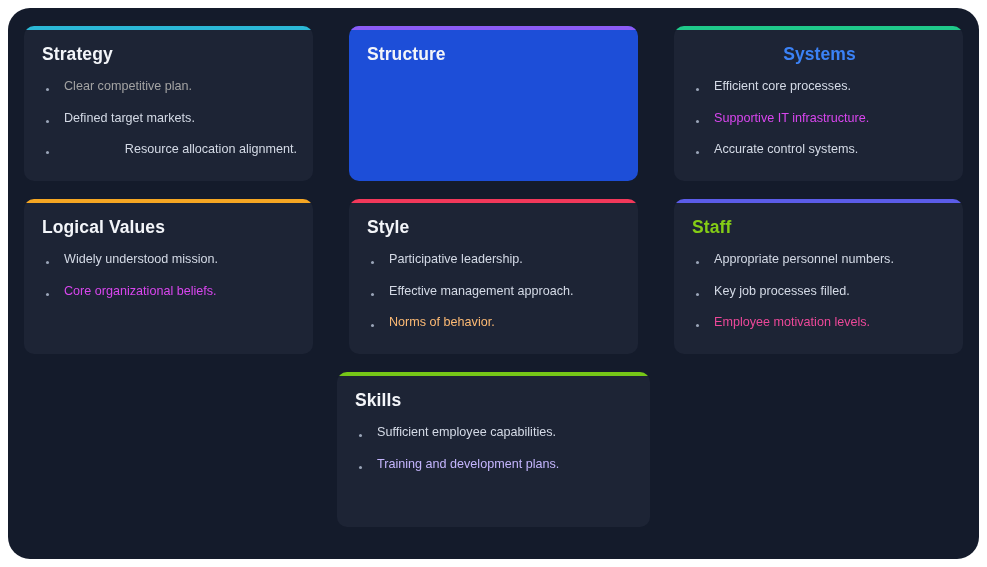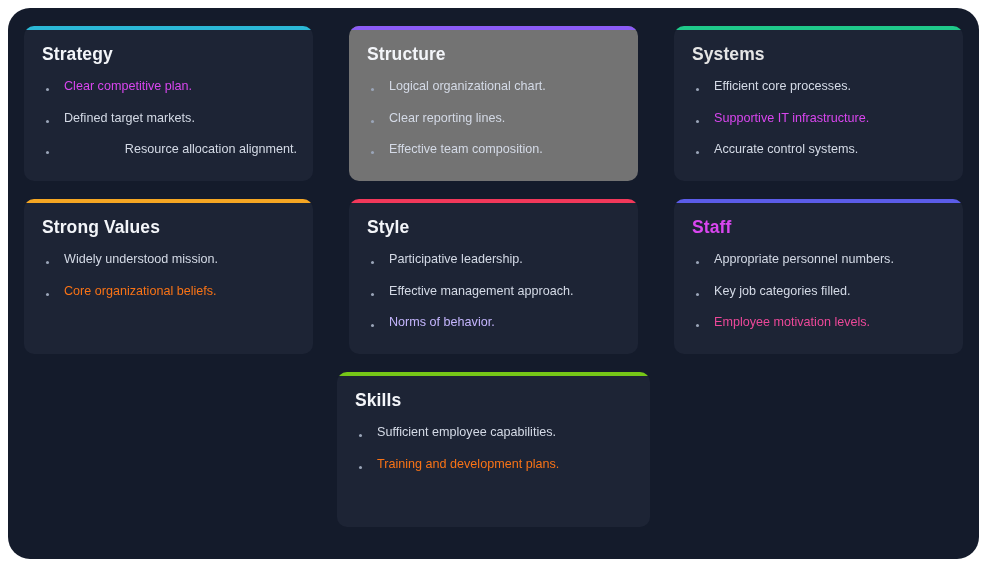--- a/index.html
+++ b/index.html
@@ -108,138 +108,124 @@
 </head>
 <body style="background: rgb(255, 255, 255);">
 
 <div class="framework-canvas" style="background: rgb(20, 27, 43);">
 
   <div class="grid">
 
     <div class="card" style="--accent: #2bb8d6; background: rgb(29, 36, 53);">
       <h2 class="card-title" style="color: rgb(243, 245, 249);">Strategy</h2>
       <ul class="card-list">
+        <li class="card-list-item" style="color: #a3a3a3;">
+          <span class="bullet-dot" style="background: rgb(154, 165, 184);"></span>
+          <span>Clear competitive plan.</span>
+        </li>
+        <li class="card-list-item" style="color: rgb(212, 218, 230);">
+          <span class="bullet-dot" style="background: rgb(154, 165, 184);"></span>
+          <span>Defined target markets.</span>
+        </li>
+        <li class="card-list-item" style="color: rgb(212, 218, 230); text-align: right;">
+          <span class="bullet-dot" style="background: rgb(154, 165, 184);"></span>
+          <span>Resource allocation alignment.</span>
+        </li>
+      </ul>
+    </div>
+
+    <div class="card" style="--accent: #8b5cf6; background: #1d4ed8;">
+      <h2 class="card-title" style="color: rgb(243, 245, 249);">Structure</h2>
+    </div>
+
+    <div class="card" style="--accent: #1fc98a; background: rgb(29, 36, 53);">
+      <h2 class="card-title" style="color: #3b82f6; text-align: center;">Systems</h2>
+      <ul class="card-list">
+        <li class="card-list-item" style="color: rgb(212, 218, 230);">
+          <span class="bullet-dot" style="background: rgb(154, 165, 184);"></span>
+          <span>Efficient core processes.</span>
+        </li>
         <li class="card-list-item" style="color: #d946ef;">
           <span class="bullet-dot" style="background: rgb(154, 165, 184);"></span>
-          <span>Clear competitive plan.</span>
-        </li>
-        <li class="card-list-item" style="color: rgb(212, 218, 230);">
-          <span class="bullet-dot" style="background: rgb(154, 165, 184);"></span>
-          <span>Defined target markets.</span>
-        </li>
-        <li class="card-list-item" style="color: rgb(212, 218, 230); text-align: right;">
-          <span class="bullet-dot" style="background: rgb(154, 165, 184);"></span>
-          <span>Resource allocation alignment.</span>
-        </li>
-      </ul>
-    </div>
-
-    <div class="card" style="--accent: #8b5cf6; background: #737373;">
-      <h2 class="card-title" style="color: rgb(243, 245, 249);">Structure</h2>
-      <ul class="card-list">
-        <li class="card-list-item" style="color: rgb(212, 218, 230);">
-          <span class="bullet-dot" style="background: rgb(154, 165, 184);"></span>
-          <span>Logical organizational chart.</span>
-        </li>
-        <li class="card-list-item" style="color: rgb(212, 218, 230);">
-          <span class="bullet-dot" style="background: rgb(154, 165, 184);"></span>
-          <span>Clear reporting lines.</span>
-        </li>
-        <li class="card-list-item" style="color: rgb(212, 218, 230);">
-          <span class="bullet-dot" style="background: rgb(154, 165, 184);"></span>
-          <span>Effective team composition.</span>
-        </li>
-      </ul>
-    </div>
-
-    <div class="card" style="--accent: #1fc98a; background: rgb(29, 36, 53);">
-      <h2 class="card-title" style="color: #e5e5e5;">Systems</h2>
-      <ul class="card-list">
-        <li class="card-list-item" style="color: rgb(212, 218, 230);">
-          <span class="bullet-dot" style="background: rgb(154, 165, 184);"></span>
-          <span>Efficient core processes.</span>
+          <span>Supportive IT infrastructure.</span>
+        </li>
+        <li class="card-list-item" style="color: rgb(212, 218, 230);">
+          <span class="bullet-dot" style="background: rgb(154, 165, 184);"></span>
+          <span>Accurate control systems.</span>
+        </li>
+      </ul>
+    </div>
+
+  </div>
+
+  <div class="grid" style="margin-top:18px;">
+
+    <div class="card" style="--accent: #f5a623; background: rgb(29, 36, 53);">
+      <h2 class="card-title" style="color: rgb(243, 245, 249);">Logical Values</h2>
+      <ul class="card-list">
+        <li class="card-list-item" style="color: rgb(212, 218, 230);">
+          <span class="bullet-dot" style="background: rgb(154, 165, 184);"></span>
+          <span>Widely understood mission.</span>
         </li>
         <li class="card-list-item" style="color: #d946ef;">
-          <span class="bullet-dot" style="background: rgb(154, 165, 184);"></span>
-          <span>Supportive IT infrastructure.</span>
-        </li>
-        <li class="card-list-item" style="color: rgb(212, 218, 230);">
-          <span class="bullet-dot" style="background: rgb(154, 165, 184);"></span>
-          <span>Accurate control systems.</span>
-        </li>
-      </ul>
-    </div>
-
-  </div>
-
-  <div class="grid" style="margin-top:18px;">
-
-    <div class="card" style="--accent: #f5a623; background: rgb(29, 36, 53);">
-      <h2 class="card-title" style="color: rgb(243, 245, 249);">Strong Values</h2>
-      <ul class="card-list">
-        <li class="card-list-item" style="color: rgb(212, 218, 230);">
-          <span class="bullet-dot" style="background: rgb(154, 165, 184);"></span>
-          <span>Widely understood mission.</span>
-        </li>
-        <li class="card-list-item" style="color: #f97316;">
           <span class="bullet-dot" style="background: rgb(154, 165, 184);"></span>
           <span>Core organizational beliefs.</span>
         </li>
       </ul>
     </div>
 
     <div class="card" style="--accent: #f2385a; background: rgb(29, 36, 53);">
       <h2 class="card-title" style="color: rgb(243, 245, 249);">Style</h2>
       <ul class="card-list">
         <li class="card-list-item" style="color: rgb(212, 218, 230);">
           <span class="bullet-dot" style="background: rgb(154, 165, 184);"></span>
           <span>Participative leadership.</span>
         </li>
         <li class="card-list-item" style="color: rgb(212, 218, 230);">
           <span class="bullet-dot" style="background: rgb(154, 165, 184);"></span>
           <span>Effective management approach.</span>
         </li>
-        <li class="card-list-item" style="color: #c4b5fd;">
+        <li class="card-list-item" style="color: #fdba74;">
           <span class="bullet-dot" style="background: rgb(154, 165, 184);"></span>
           <span>Norms of behavior.</span>
         </li>
       </ul>
     </div>
 
     <div class="card" style="--accent: #5b5ce8; background: rgb(29, 36, 53);">
-      <h2 class="card-title" style="color: #d946ef;">Staff</h2>
+      <h2 class="card-title" style="color: #84cc16;">Staff</h2>
       <ul class="card-list">
         <li class="card-list-item" style="color: rgb(212, 218, 230);">
           <span class="bullet-dot" style="background: rgb(154, 165, 184);"></span>
           <span>Appropriate personnel numbers.</span>
         </li>
         <li class="card-list-item" style="color: rgb(212, 218, 230);">
           <span class="bullet-dot" style="background: rgb(154, 165, 184);"></span>
-          <span>Key job categories filled.</span>
+          <span>Key job processes filled.</span>
         </li>
         <li class="card-list-item" style="color: #ec4899;">
           <span class="bullet-dot" style="background: rgb(154, 165, 184);"></span>
           <span>Employee motivation levels.</span>
         </li>
       </ul>
     </div>
 
   </div>
 
   <div class="row-skills">
     <div class="spacer"></div>
 
     <div class="card" style="--accent: #76c717; background: rgb(29, 36, 53);">
       <h2 class="card-title" style="color: rgb(243, 245, 249);">Skills</h2>
       <ul class="card-list">
         <li class="card-list-item" style="color: rgb(212, 218, 230);">
           <span class="bullet-dot" style="background: rgb(154, 165, 184);"></span>
           <span>Sufficient employee capabilities.</span>
         </li>
-        <li class="card-list-item" style="color: #f97316;">
+        <li class="card-list-item" style="color: #c4b5fd;">
           <span class="bullet-dot" style="background: rgb(154, 165, 184);"></span>
           <span>Training and development plans.</span>
         </li>
       </ul>
     </div>
 
     <div class="spacer"></div>
   </div>
 
 </div>

